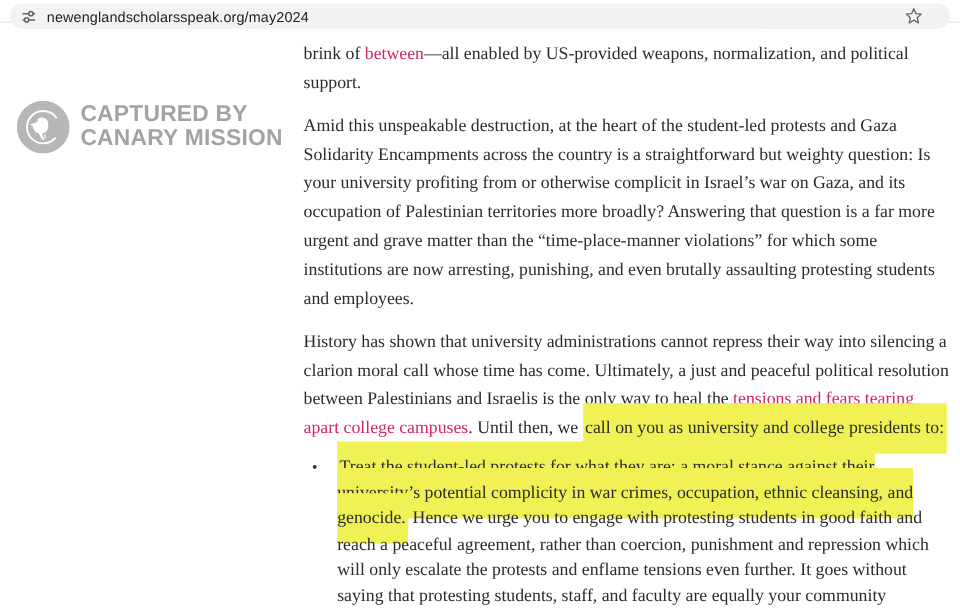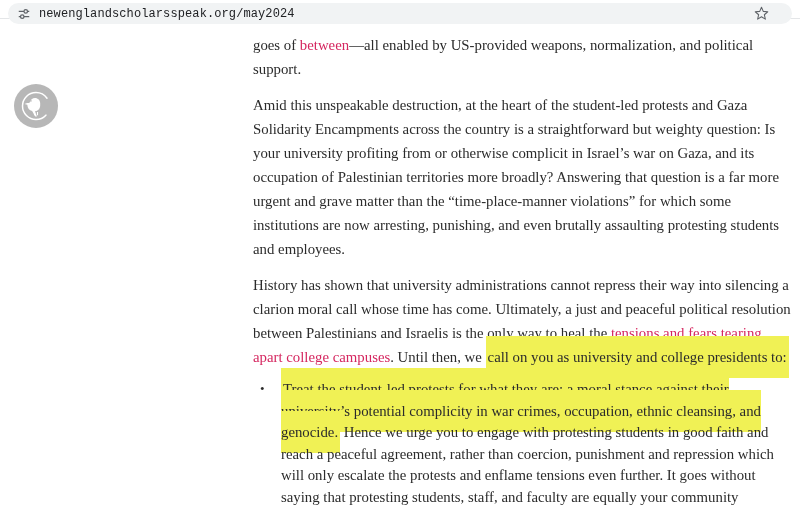--- a/index.html
+++ b/index.html
@@ -3,21 +3,21 @@
 <meta charset="utf-8">
 <style>
   html,body{margin:0;padding:0;}
   body{
     width:800px;height:509px;background:#ffffff;overflow:hidden;position:relative;
     font-family:"Liberation Sans",sans-serif;
   }
   
   .topbar{
     position:absolute;top:0;left:0;width:800px;height:19px;background:#ffffff;
-    border-bottom:1px solid #e4e6e8;box-sizing:border-box;font-family:Liberation Mono, monospace;
+    border-bottom:1px solid #e4e6e8;box-sizing:border-box;
   }
   .omnibox{
     position:absolute;top:3px;left:8px;right:8px;height:21px;border-radius:11px;
     background:#f1f3f4;display:flex;align-items:center;padding:0 9px;box-sizing:border-box;gap:8px;
   }
   .omnibox .url{
     font-size:12px;color:#202124;letter-spacing:.1px;white-space:nowrap;
   }
   .icon-btn{display:flex;align-items:center;justify-content:center;flex:0 0 auto;}
   .star{margin-left:auto;margin-right:14px;}
@@ -72,22 +72,26 @@
 <div class="watermark">
   <span style="display:flex;">
     <svg width="44" height="44" viewBox="0 0 44 44">
       <circle cx="22" cy="22" r="22" fill="#b7b7b7"></circle>
       <circle cx="22" cy="22" r="13.5" fill="none" stroke="#ffffff" stroke-width="1.5" stroke-dasharray="66 19" stroke-dashoffset="-10" stroke-linecap="round"></circle>
       <path fill="#ffffff" d="M13.2 18.9l-2.7 1 2.8 .8c.2 3.4 2 5.7 4.8 6.4l3.2 5.4h1.6l-1.9-5.2c3.1-.3 5.2-2.6 5.2-6v-2.1c0-2.9-2.3-5.2-5.2-5.2-2.5 0-4.6 1.7-5.1 4l-.7 .9z"></path>
       <circle cx="16.9" cy="16.9" r=".8" fill="#b7b7b7"></circle>
       <path d="M20.5 27.6v3.6M23.5 28v3.2" stroke="#ffffff" stroke-width="1.1"></path>
     </svg>
   </span>
+  <span class="wm-text">
+    <div>CAPTURED BY</div>
+    <div>CANARY MISSION</div>
+  </span>
 </div>
 
 <div class="article">
-    <p><span class="run-normal">goes of </span><span class="run-link">between</span><span class="run-normal">—all enabled by US-provided weapons, normalization, and political support.</span></p>
+    <p><span class="run-normal">brink of </span><span class="run-link">between</span><span class="run-normal">—all enabled by US-provided weapons, normalization, and political support.</span></p>
     <p><span class="run-normal">Amid this unspeakable destruction, at the heart of the student-led protests and Gaza Solidarity Encampments across the country is a straightforward but weighty question: Is your university profiting from or otherwise complicit in Israel’s war on Gaza, and its occupation of Palestinian territories more broadly? </span><span class="run-bold">Answering that question is a far more urgent and grave matter than the “time-place-manner violations” for which some institutions are now arresting, punishing, and even brutally assaulting protesting students and employees.</span></p>
     <p><span class="run-normal">History has shown that university administrations cannot repress their way into silencing a clarion moral call whose time has come. Ultimately, a just and peaceful political resolution between Palestinians and Israelis is the only way to heal the </span><span class="run-link">tensions and fears tearing apart college campuses</span><span class="run-normal">. Until then, we </span><span class="run-highlight">call on you as university and college presidents to:</span></p>
     <ul>
       <li><span class="run-highlight">Treat the student-led protests for what they are: a moral stance against their university’s potential complicity in war crimes, occupation, ethnic cleansing, and genocide.</span><span class="run-normal"> Hence we urge you to engage with protesting students in good faith and reach a peaceful agreement, rather than coercion, punishment and repression which will only escalate the protests and enflame tensions even further. </span><span class="run-bold">It goes without saying that protesting students, staff, and faculty are equally your community members. Like any other member of our campuses, they must be treated with dignity and respect and protected from violence, harassment, and intimidation whether by law enforcement or counterprotesters.</span></li>
     </ul>
   </div>
 
 </body></html>

